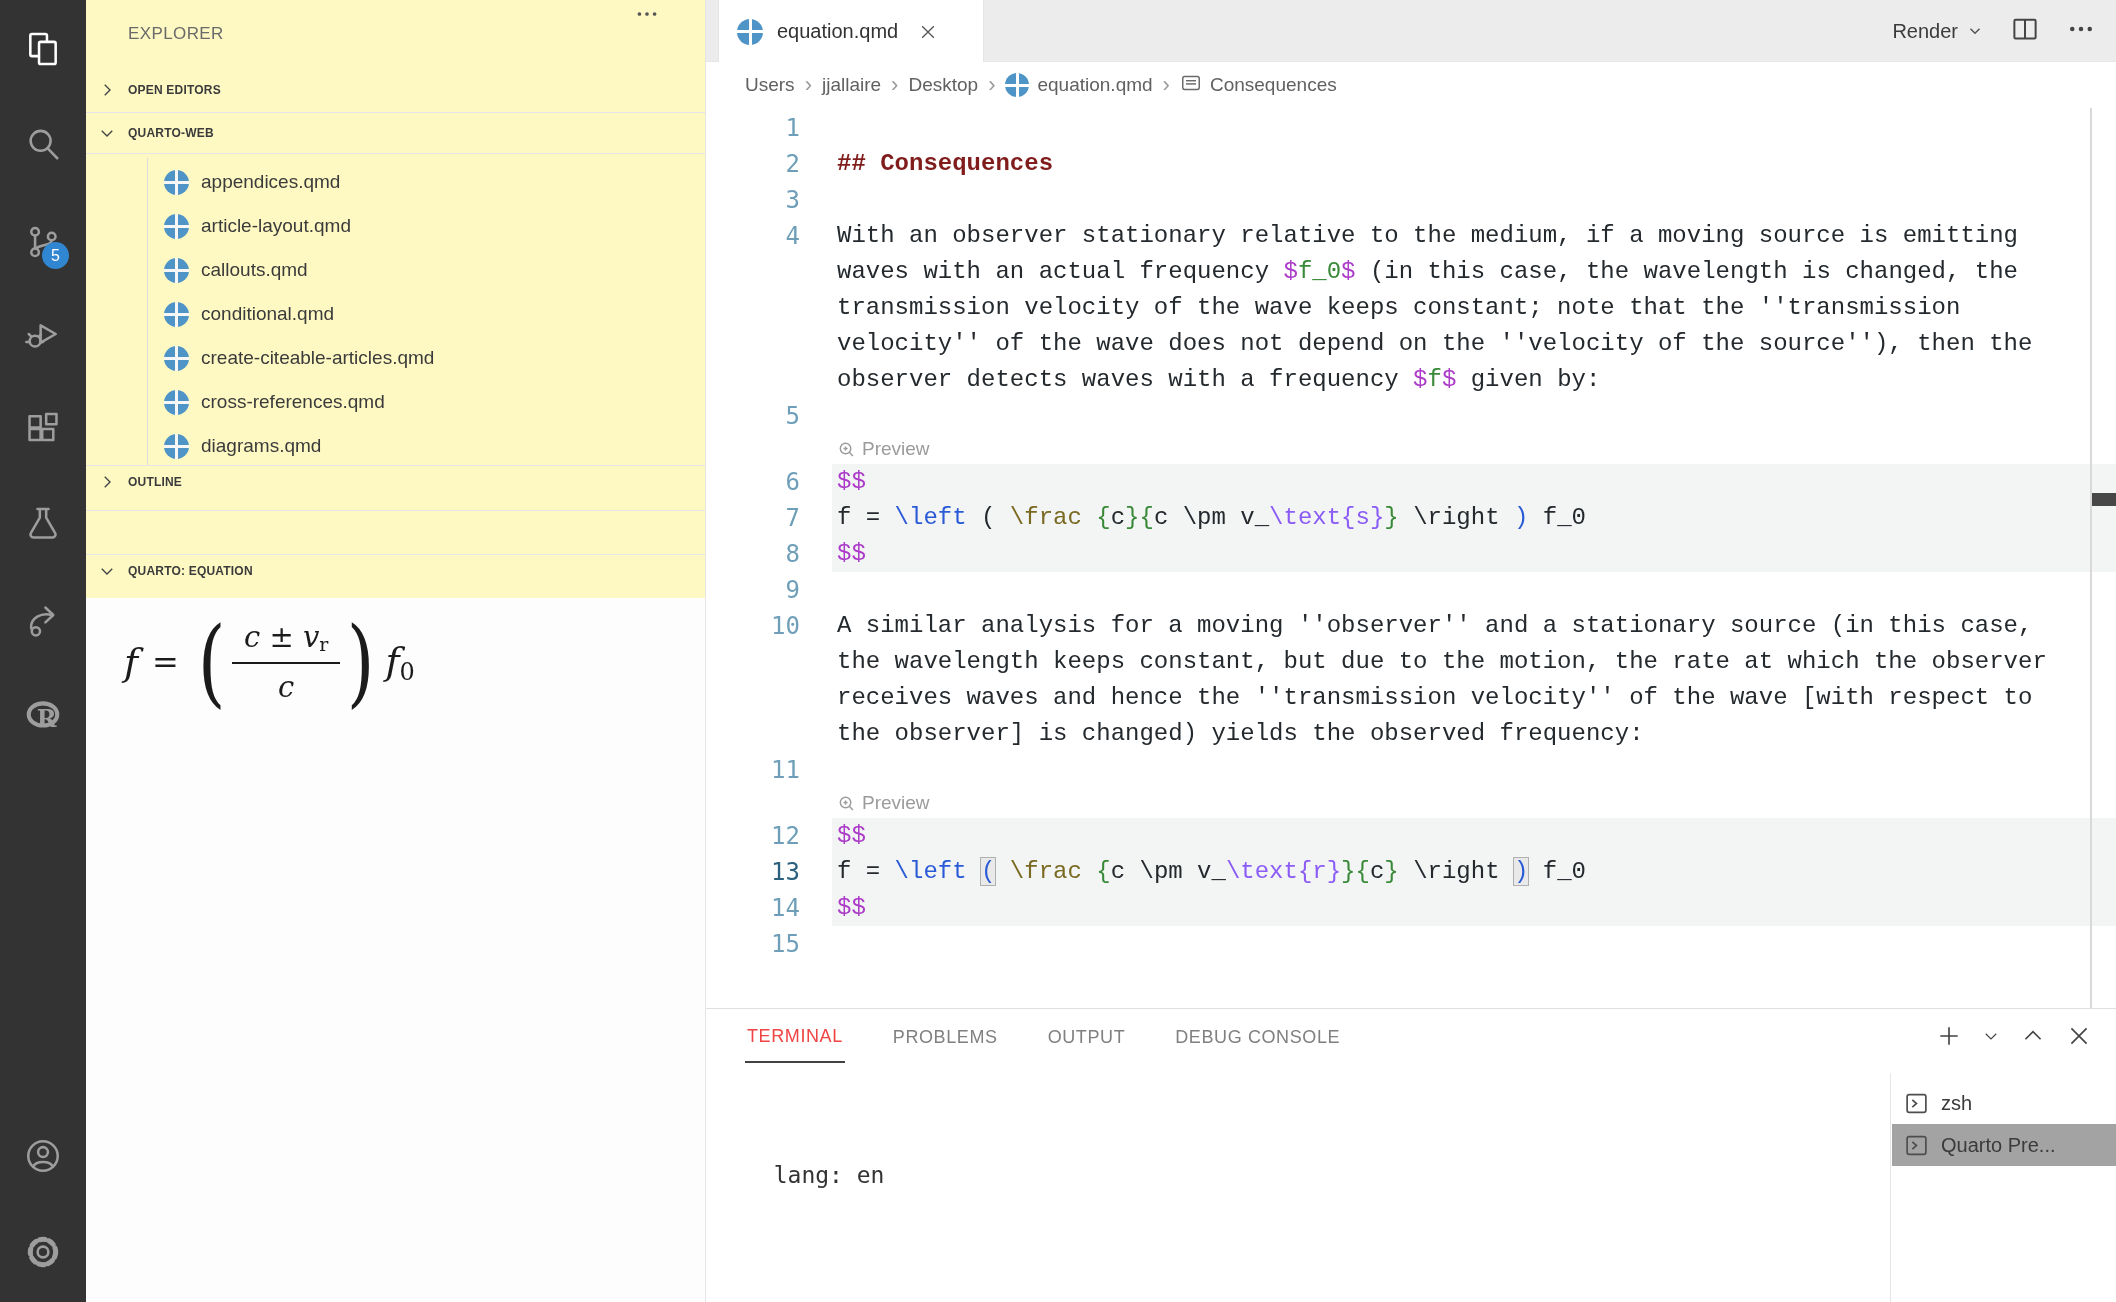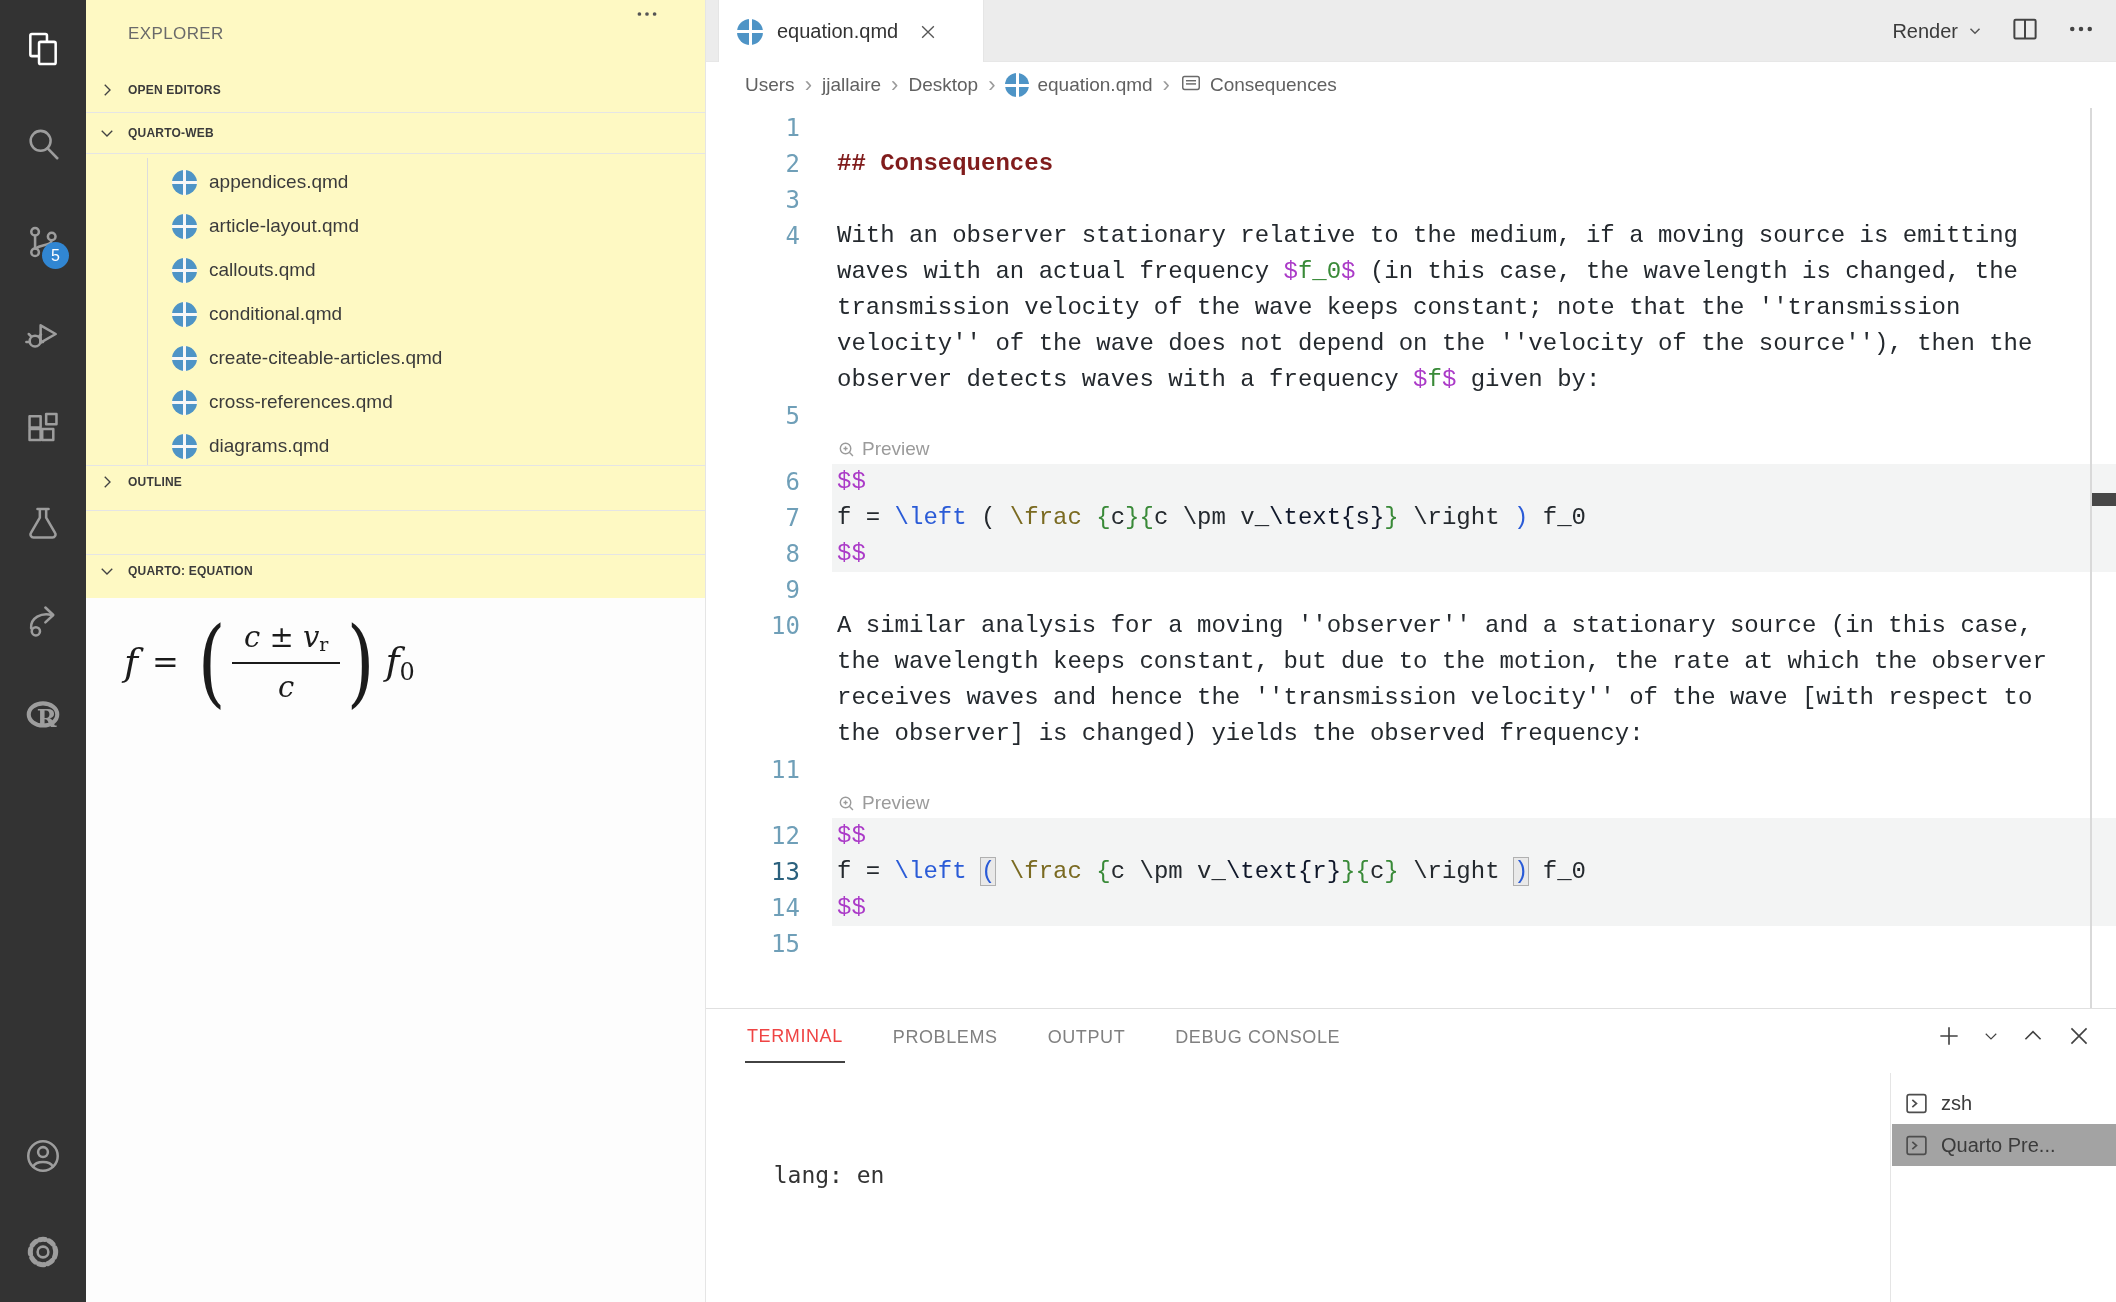--- a/index.html
+++ b/index.html
@@ -22,21 +22,21 @@
   .sb-title { font-size:17px; color:#6a6a6a; letter-spacing:0.4px; }
   .sb-more { position:absolute; right:40px; top:2px; width:36px; height:24px; display:flex; align-items:center; justify-content:center; }
   .sb-more svg { width:26px; height:26px; fill:#555; }
 
   .sb-row { position:absolute; left:0; width:620px; height:30px; display:flex; align-items:center; }
   .sb-chev { width:18px; height:18px; margin-left:12px; }
   .sb-chev svg { width:18px; height:18px; stroke:#424242; fill:none; stroke-width:1.8; }
   .sb-sec-label { font-size:12px; font-weight:bold; color:#3b3b3b; margin-left:12px; letter-spacing:0.2px; }
   .sb-divider { position:absolute; left:0; width:620px; height:0; border-top:1px solid #e5e5e5; }
 
-  .file-list { position:absolute; left:12px; top:160px; width:620px; }
+  .file-list { position:absolute; left:4px; top:160px; width:620px; }
   .file-row { height:44px; display:flex; align-items:center; padding-left:74px; }
   .file-label { font-size:19px; color:#3b3b3b; margin-left:12px; }
   .indent-guide { position:absolute; left:61px; top:158px; width:0; height:308px; border-left:1px solid #dcdcdc; }
 
   .qicon { position:relative; display:inline-block; width:25px; height:25px; border-radius:50%; background:#4e94c6; flex:none; }
   .qicon::before { content:""; position:absolute; left:0; right:0; top:calc(50% - 1.5px); height:3px; background:#f7f7f7; }
   .qicon::after  { content:""; position:absolute; top:0; bottom:0; left:calc(50% - 1.5px); width:3px; background:#f7f7f7; }
 
   .sb-eq-area { position:absolute; left:0; top:598px; width:619px; height:704px; background:#fdfdfd; }
   .sb-eq { position:absolute; left:38px; top:12px; height:104px; display:flex; align-items:center;
@@ -87,21 +87,21 @@
   .bgm .cod { background:#f3f4f4; }
   .lens { font-family:"Liberation Sans", sans-serif; font-size:19px; color:#9b9b9b; display:flex; align-items:center; gap:6px; }
   .lens-ic { width:19px; height:19px; stroke:#9b9b9b; fill:none; stroke-width:1.5; }
   .tk-tx { color:#24292e; }
   .tk-head { color:#801c1c; font-weight:bold; }
   .tk-dollar { color:#ab3bc8; }
   .tk-imath { color:#398a38; }
   .tk-kw { color:#2a5bd7; }
   .tk-fn { color:#7a6a21; }
   .tk-br { color:#398a38; }
-  .tk-text { color:#0f172a; }
+  .tk-text { color:#8b5cf6; }
   .tk-box { background:#e9e9e9; outline:1.5px solid #b0b0b0; }
 
   .overview-line { position:absolute; left:2090px; top:108px; width:1.5px; height:900px; background:#d9d9d9; }
   .overview-marker { position:absolute; left:2092px; top:493px; width:24px; height:13px; background:#474747; }
 
   
   .panel { position:absolute; left:706px; top:1008px; width:1410px; height:294px; background:#fff; border-top:1px solid #e0e0e0; }
   .panel-tabs { position:absolute; left:39px; top:0; height:56px; display:flex; align-items:center; gap:46px; }
   .ptab { font-size:18px; letter-spacing:0.6px; color:#808080; padding:14px 2px; }
   .ptab.active { color:#ef4444; border-bottom:2px solid #424242; }

